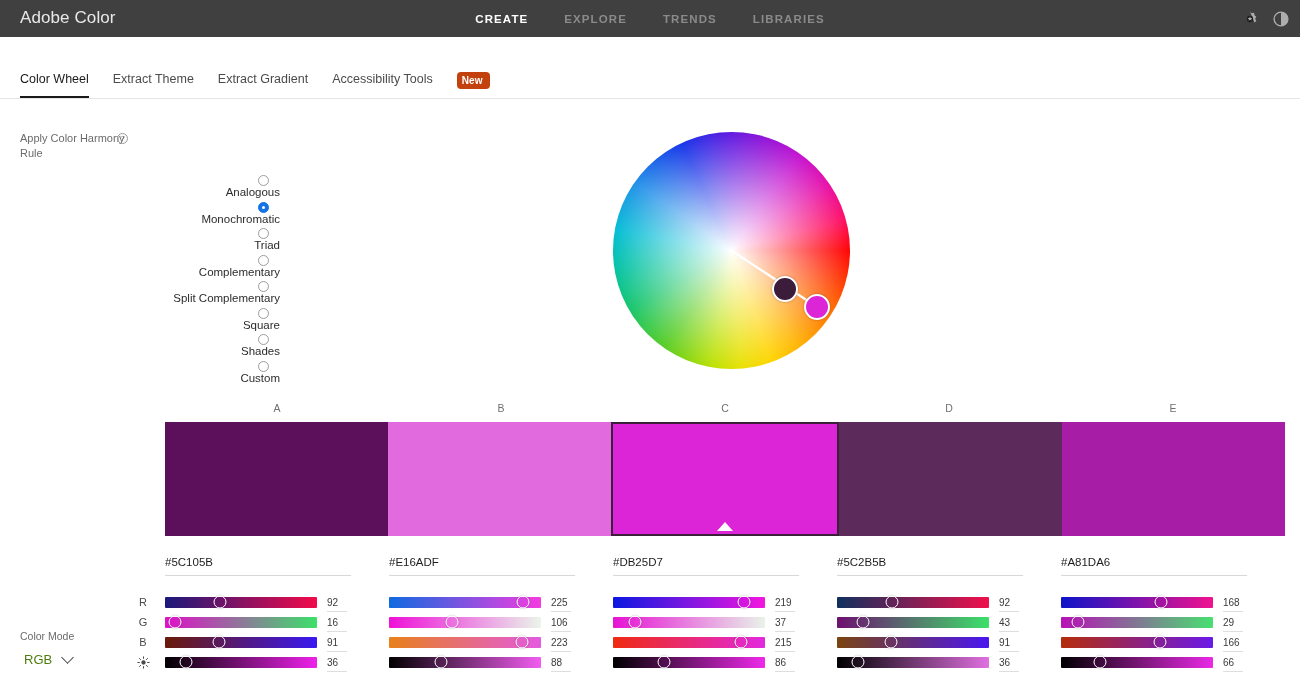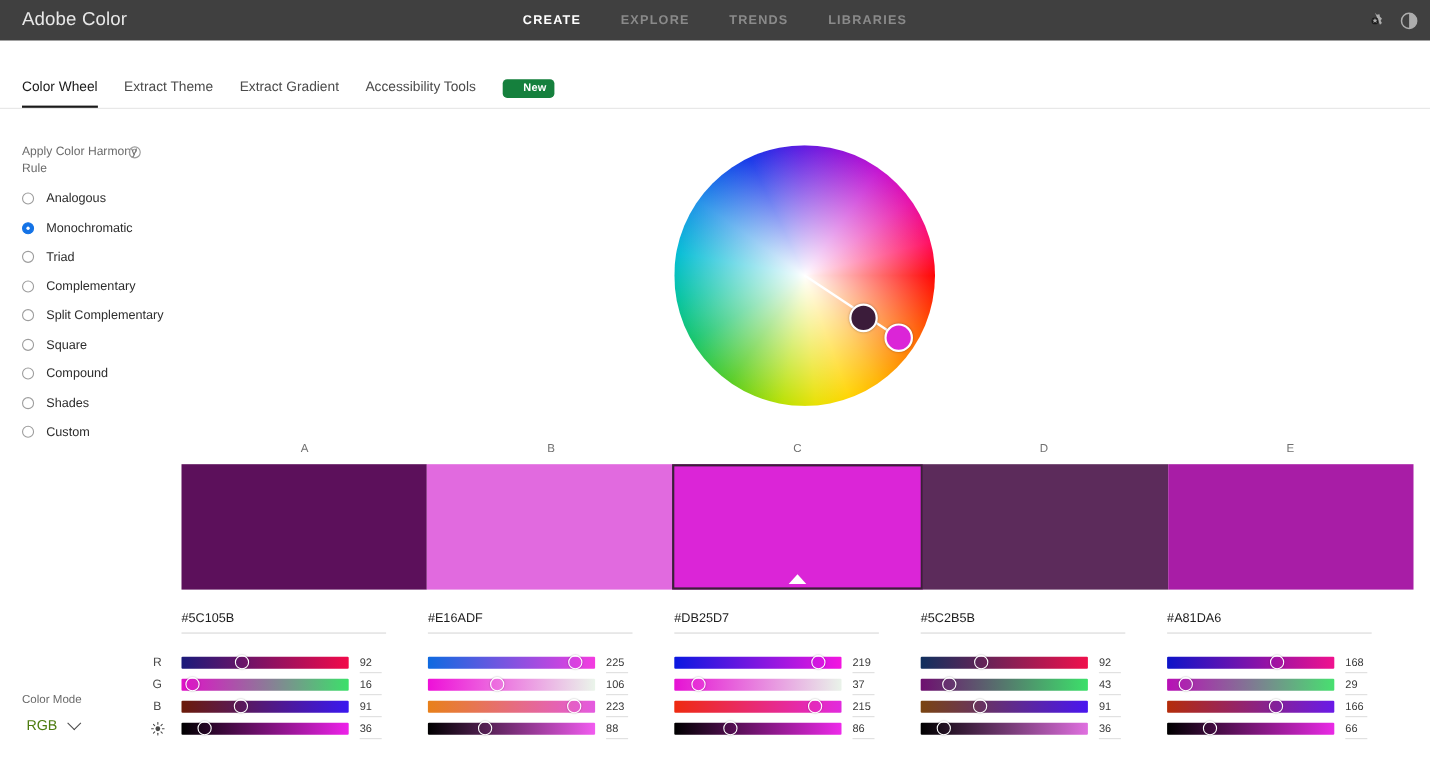--- a/index.html
+++ b/index.html
@@ -52,40 +52,40 @@
     padding: 0 0 12px 0; margin-right: 24px;
     cursor: pointer; white-space: nowrap;
   }
   .tab.active { color: #1a1a1a; }
   .tab.active::after {
     content: ""; position: absolute; left: 0; right: 0; bottom: 0;
     height: 2px; background: #1a1a1a;
   }
   .newbadge {
     display: inline-block;
-    background: #15803d; color: #ffffff;
+    background: #c2410c; color: #ffffff;
     font-size: 10px; font-weight: bold;
-    padding: 3px 7px 3px 19px; border-radius: 4px;
+    padding: 3px 7px 3px 5px; border-radius: 4px;
     margin-bottom: 9px; letter-spacing: .2px;
   }
 
   
   .harmony-title {
     position: absolute; left: 20px; top: 131px;
     width: 110px; font-size: 11px; color: #6b6b6b; line-height: 15px;
   }
   .help-icon {
     position: absolute; left: 117px; top: 133px;
     width: 11px; height: 11px; border: 1px solid #9a9a9a; border-radius: 50%;
     font-size: 8px; color: #7a7a7a; text-align: center; line-height: 9px;
     cursor: pointer;
   }
   .radio-list { position: absolute; left: 20px; top: 175px; width: 260px; }
   .radio-row {
-    display: flex; align-items: flex-start; height: 26.5px; cursor: pointer;
+    display: flex; align-items: flex-end; height: 26.5px; cursor: pointer; flex-direction: column;
   }
   .radio-mark {
     width: 11px; height: 11px; border-radius: 50%;
     border: 1px solid #9d9d9d; background: #ffffff;
     margin-right: 11px; flex: 0 0 auto; position: relative;
   }
   .radio-row.selected .radio-mark {
     border: 1px solid #1473e6; background: #1473e6;
   }
   .radio-row.selected .radio-mark::after {
@@ -260,24 +260,20 @@
       <span class="radio-mark"></span>
       <span class="radio-label">Complementary</span>
     </div>
     <div class="radio-row">
       <span class="radio-mark"></span>
       <span class="radio-label">Split Complementary</span>
     </div>
     <div class="radio-row">
       <span class="radio-mark"></span>
       <span class="radio-label">Square</span>
-    </div>
-    <div class="radio-row">
-      <span class="radio-mark"></span>
-      <span class="radio-label">Compound</span>
     </div>
     <div class="radio-row">
       <span class="radio-mark"></span>
       <span class="radio-label">Shades</span>
     </div>
     <div class="radio-row">
       <span class="radio-mark"></span>
       <span class="radio-label">Custom</span>
     </div>
   </div>

